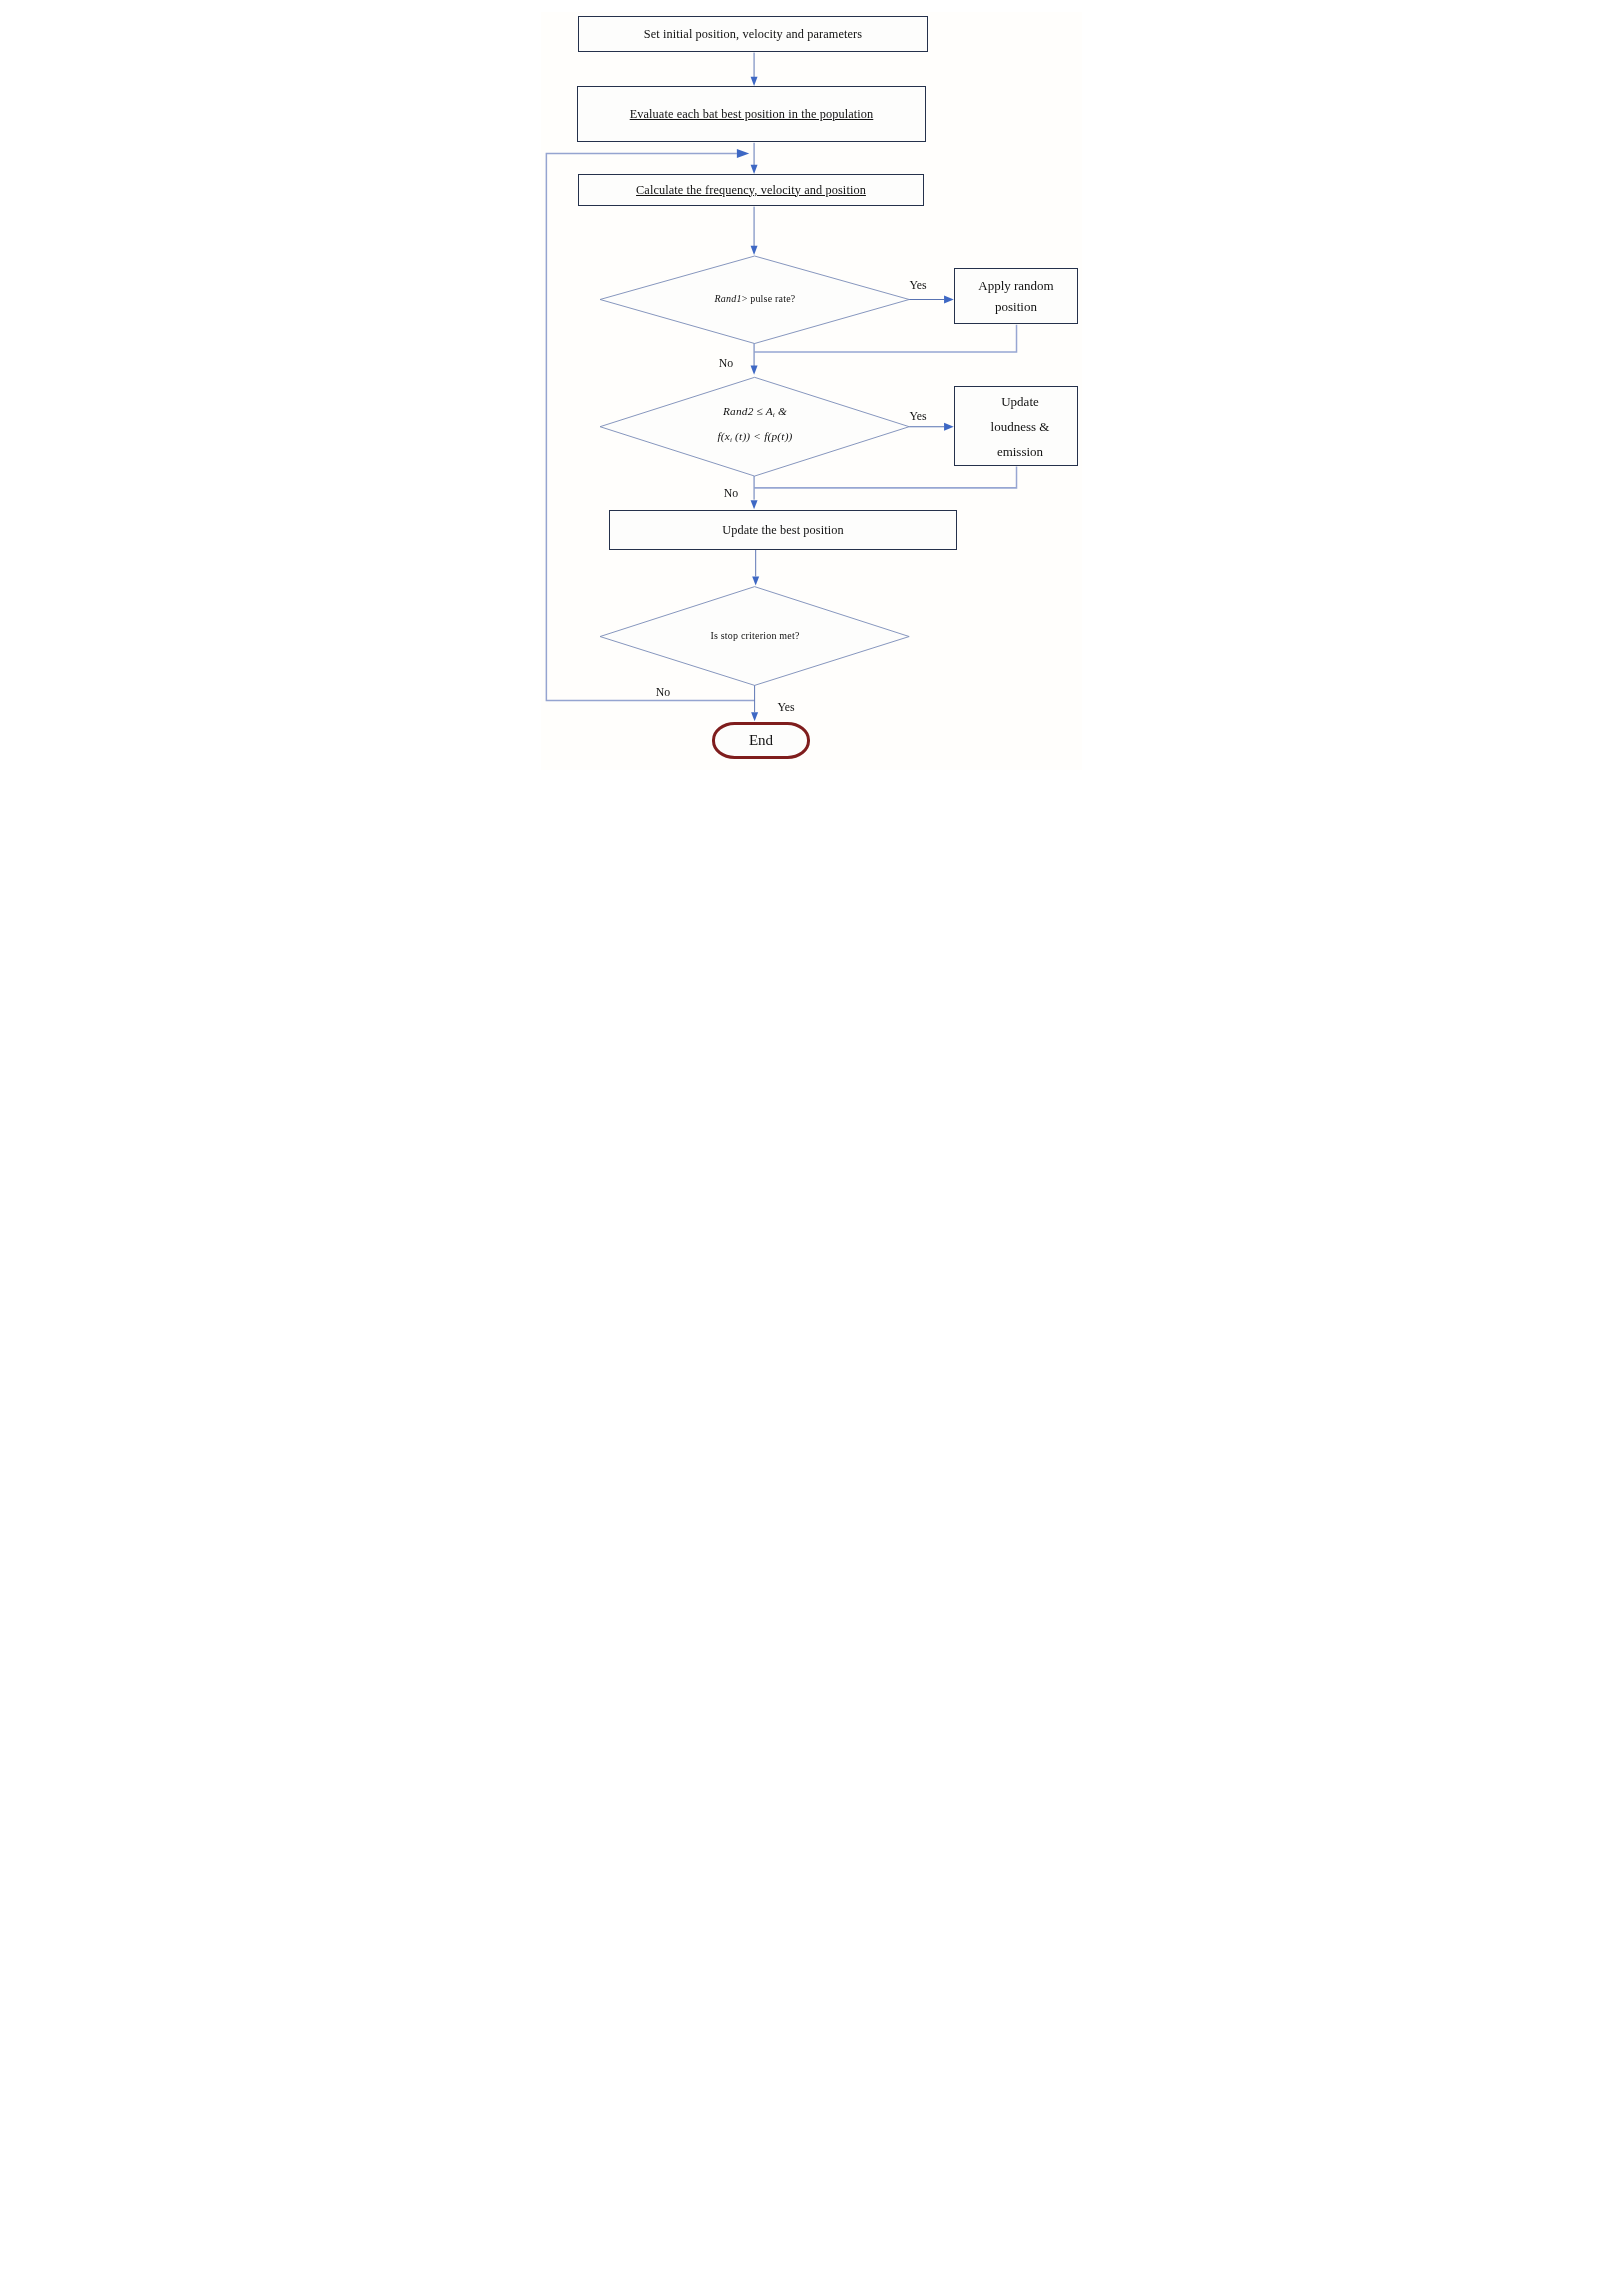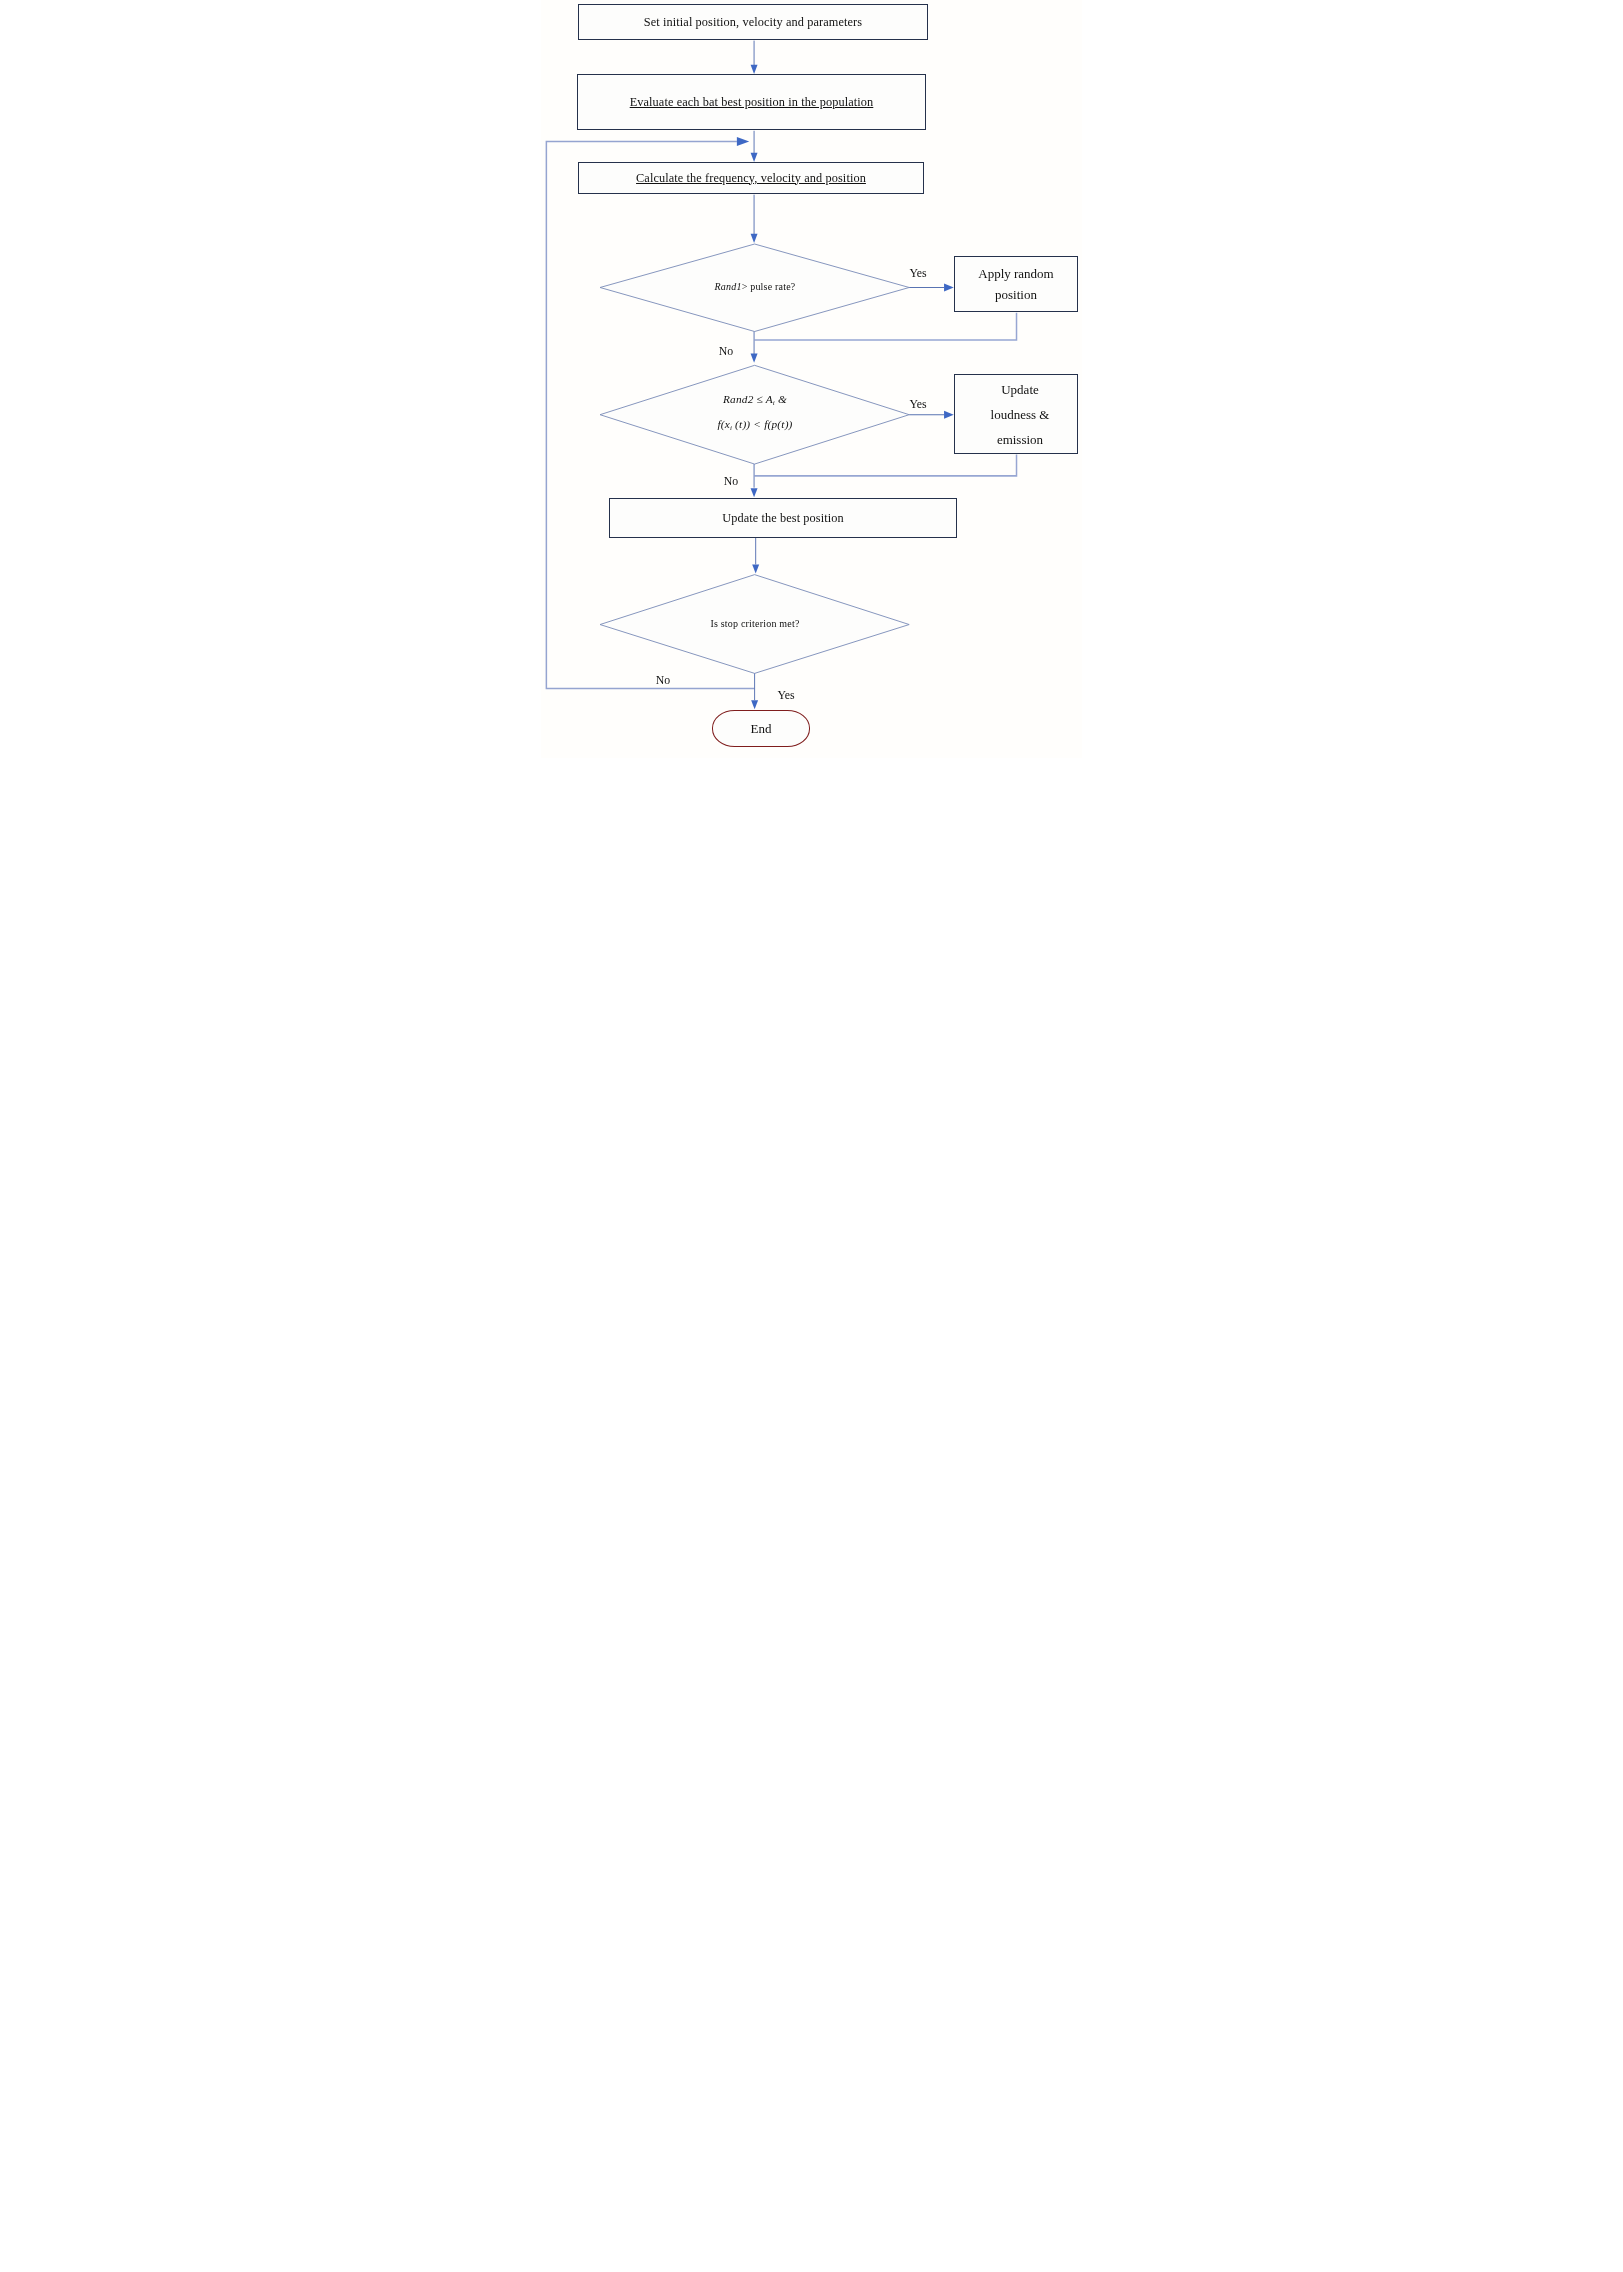--- a/index.html
+++ b/index.html
@@ -1,38 +1,38 @@
 <!DOCTYPE html>
 <html style="font-size:8.6px"><head>
 <meta charset="utf-8">
 <style>
   html,body{margin:0;padding:0;background:#ffffff;}
   .canvas{
     position:relative;
     width:541px;height:758px;
-    margin:0 auto;
+    margin:12px auto;
     background:#fffefc;
     font-family:"Liberation Serif","DejaVu Serif",serif;
     color:#111;
     overflow:hidden;
   }
   svg.connectors{position:absolute;left:0;top:0;z-index:0;}
   .node{
     position:absolute;z-index:2;box-sizing:border-box;
     background:#fdfdfc;
     display:flex;align-items:center;justify-content:center;
     text-align:center;
   }
   .rect{border:1.4px solid #25314b;font-size:12.3px;letter-spacing:0.1px;}
   .sidebox{border:1.2px solid #25314b;font-size:13px;line-height:21px;}
   .sidebox.tall{line-height:25px;}
   .terminator{
-    border:1px solid #7f1d1d;
+    border:3px solid #7f1d1d;
     border-radius:22.5px / 18px;
-    font-size:13px;
+    font-size:15px;
   }
   .dtext{
     position:absolute;z-index:2;transform:translate(-50%,-50%);
     text-align:center;white-space:nowrap;
     font-size:10px;letter-spacing:0.2px;line-height:21.5px;
   }
   .edge-label{
     position:absolute;z-index:2;transform:translate(-50%,-50%);
     font-size:11.8px;white-space:nowrap;
   }

